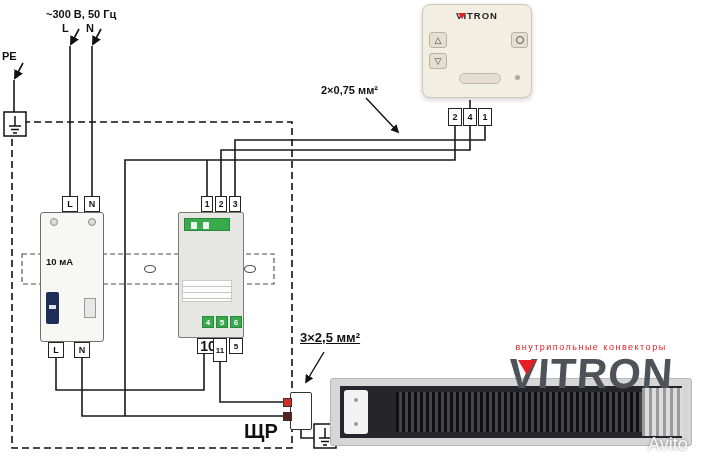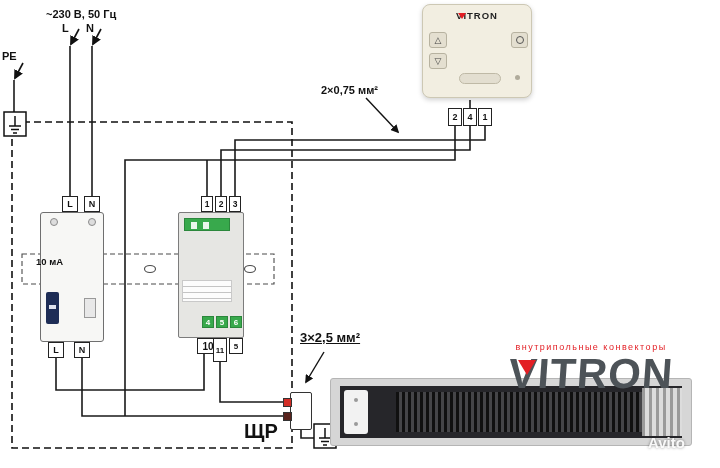--- a/index.html
+++ b/index.html
@@ -50,22 +50,22 @@
   .frame { position:absolute; background:#d6d6d6; border:1px solid #b5b5b5; border-radius:3px; }
   .chan { position:absolute; background:#26262a; }
   .plate { position:absolute; background:#f2f2f2; border-radius:3px; }
   .hole { position:absolute; width:4px; height:4px; background:#9a9a9a; border-radius:50%; }
   .fins { position:absolute; background:repeating-linear-gradient(90deg,#101010 0 3px,#454548 3px 6px); }
   .grille { position:absolute; background:repeating-linear-gradient(90deg,#9a9a9a 0 3px,#dcdcdc 3px 7px); }
   .brandblock { position:absolute; z-index:6; width:230px; text-align:center; }
   .tagline { font-size:9px; font-weight:400; letter-spacing:1.5px; color:#e31e24; white-space:nowrap; }
   .bigbrand { margin-top:1px; font-size:42px; font-weight:800; letter-spacing:1px; line-height:1;
     color:#4d5358; transform:skewX(-4deg); }
-  .watermark { position:absolute; z-index:7; font-size:15px; color:rgba(255,255,255,.92);
-    text-shadow:0 0 3px rgba(0,0,0,.45); font-weight:700; }
+  .watermark { position:absolute; z-index:7; font-size:18px; color:rgba(255,255,255,.92);
+    text-shadow:0 0 3px rgba(0,0,0,.45); font-weight:400; }
 </style>
 </head>
 <body>
 
 <div class="stage">
 
   <svg class="wires" width="720" height="468" viewBox="0 0 720 468">
     <defs>
       <marker id="ah" viewBox="0 0 10 10" refX="8" refY="5" markerWidth="6" markerHeight="6" orient="auto">
         <path d="M0,0 L10,5 L0,10 z" fill="#111"></path>
@@ -116,34 +116,34 @@
 
     <g stroke="#111" stroke-width="1.5" fill="none">
       <rect x="314" y="424" width="22" height="24" fill="#fff"></rect>
       <path d="M325,428 L325,438"></path>
       <path d="M319,438 L331,438"></path>
       <path d="M321,441.5 L329,441.5"></path>
       <path d="M323,445 L327,445"></path>
     </g>
   </svg>
 
-  <div class="lbl" style="left:46px; top:8px; font-size:11px;">~230 В, 50 Гц</div>
+  <div class="lbl" style="left:46px; top:8px; font-size:11px;">~300 В, 50 Гц</div>
   <div class="lbl" style="left:62px; top:22px; font-size:11px;">L</div>
   <div class="lbl" style="left:86px; top:22px; font-size:11px;">N</div>
   <div class="lbl" style="left:2px; top:50px; font-size:11px;">PE</div>
 
   <div class="lbl" style="left:244px; top:420px; font-size:20px;text-align:center;">ЩР</div>
 
   <div class="term" style="left:62px; top:196px; width:16px; height:16px;">L</div>
   <div class="term" style="left:84px; top:196px; width:16px; height:16px;">N</div>
 
   <div class="device breaker-body" style="left:40px; top:212px; width:64px; height:130px;"></div>
   <div class="device screw" style="left:50px; top:218px; width:8px; height:8px;"></div>
   <div class="device screw" style="left:88px; top:218px; width:8px; height:8px;"></div>
-  <div class="lbl" style="left:36px; top:256px; font-size:9.5px; z-index:4;">10 мА</div>
+  <div class="lbl" style="left:46px; top:256px; font-size:9.5px; z-index:4;">10 мА</div>
   <div class="device toggle" style="left:46px; top:292px; width:13px; height:32px;">
     <div class="toggle-slot" style="position:absolute; left:3px; top:13px; width:7px; height:4px;"></div>
   </div>
   <div class="device testbtn" style="left:84px; top:298px; width:12px; height:20px;"></div>
 
   <div class="term" style="left:48px; top:342px; width:16px; height:16px;">L</div>
   <div class="term" style="left:74px; top:342px; width:16px; height:16px;">N</div>
 
   <div class="term" style="left:201px; top:196px; width:12px; height:16px; font-size:8.5px;">1</div>
   <div class="term" style="left:215px; top:196px; width:12px; height:16px; font-size:8.5px;">2</div>
@@ -153,21 +153,21 @@
   <div class="device green-strip" style="left:184px; top:218px; width:46px; height:13px;">
     <div class="green-slot" style="position:absolute; left:6px; top:3px; width:6px; height:7px;"></div>
     <div class="green-slot" style="position:absolute; left:18px; top:3px; width:6px; height:7px;"></div>
   </div>
   <div class="device sticker" style="left:182px; top:280px; width:50px; height:22px;"></div>
 
   <div class="gterm" style="left:202px; top:316px; width:12px; height:12px;">4</div>
   <div class="gterm" style="left:216px; top:316px; width:12px; height:12px;">5</div>
   <div class="gterm" style="left:230px; top:316px; width:12px; height:12px;">6</div>
 
-  <div class="term" style="left:197px; top:338px; width:22px; height:16px; font-size:10px;">10</div>
+  <div class="term" style="left:197px; top:338px; width:22px; height:16px; font-size:14px;">10</div>
   <div class="term" style="left:213px; top:338px; width:14px; height:24px; font-size:8px;">11</div>
   <div class="term" style="left:229px; top:338px; width:14px; height:16px; font-size:8px;">5</div>
 
   <div class="thermostat" style="left:422px; top:4px; width:110px; height:94px;">
     <div class="tstat-logo">VITRON</div>
     <div class="tri-red" style="left:35px; top:8px;"></div>
     <div class="tstat-btn" style="left:6px; top:27px; width:18px; height:16px;">
       <span>△</span>
     </div>
     <div class="tstat-btn" style="left:6px; top:48px; width:18px; height:16px;">

